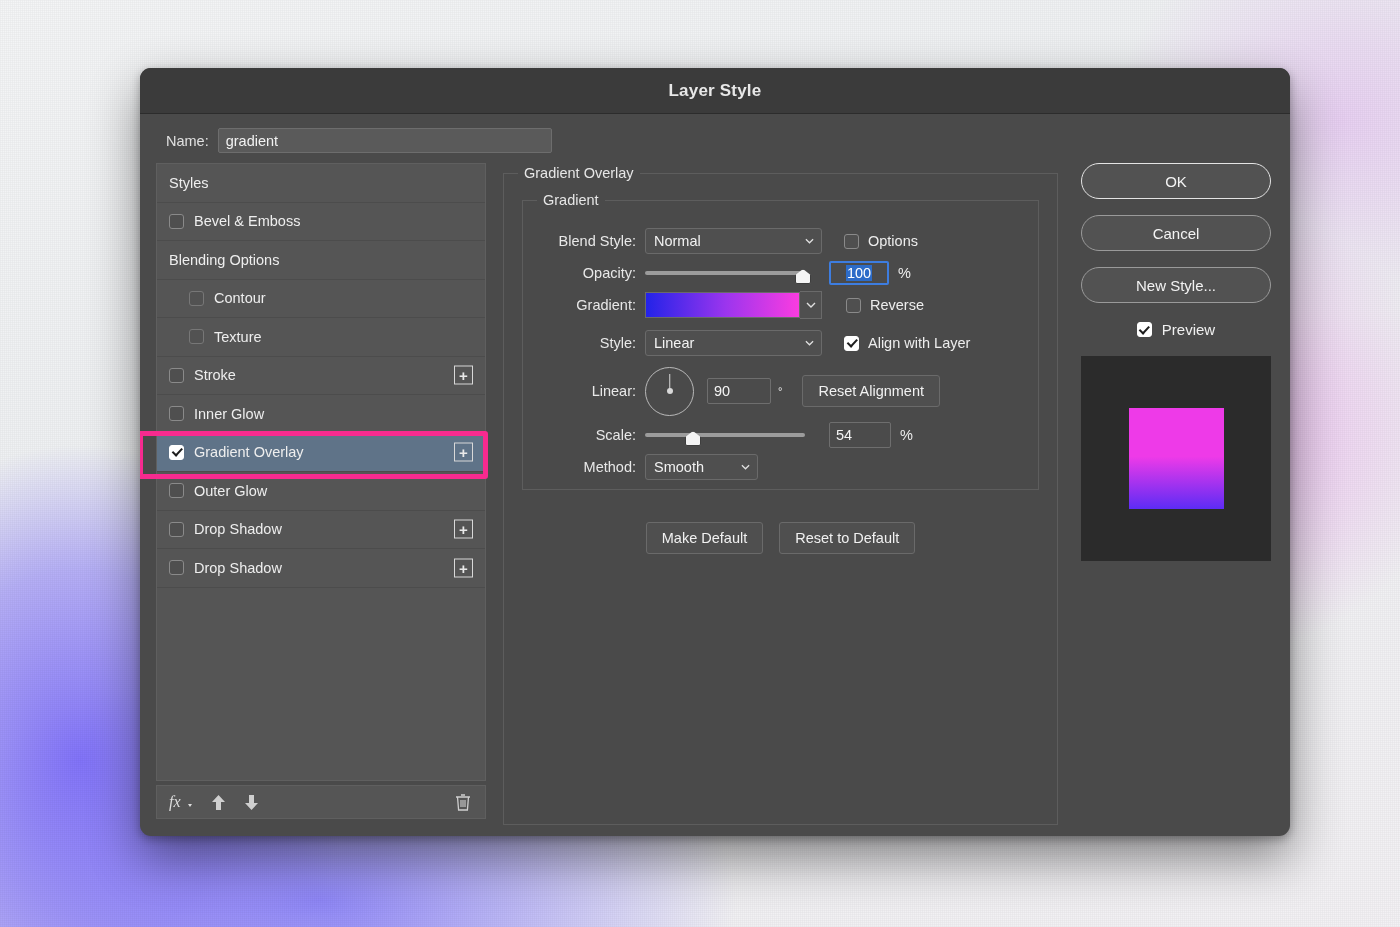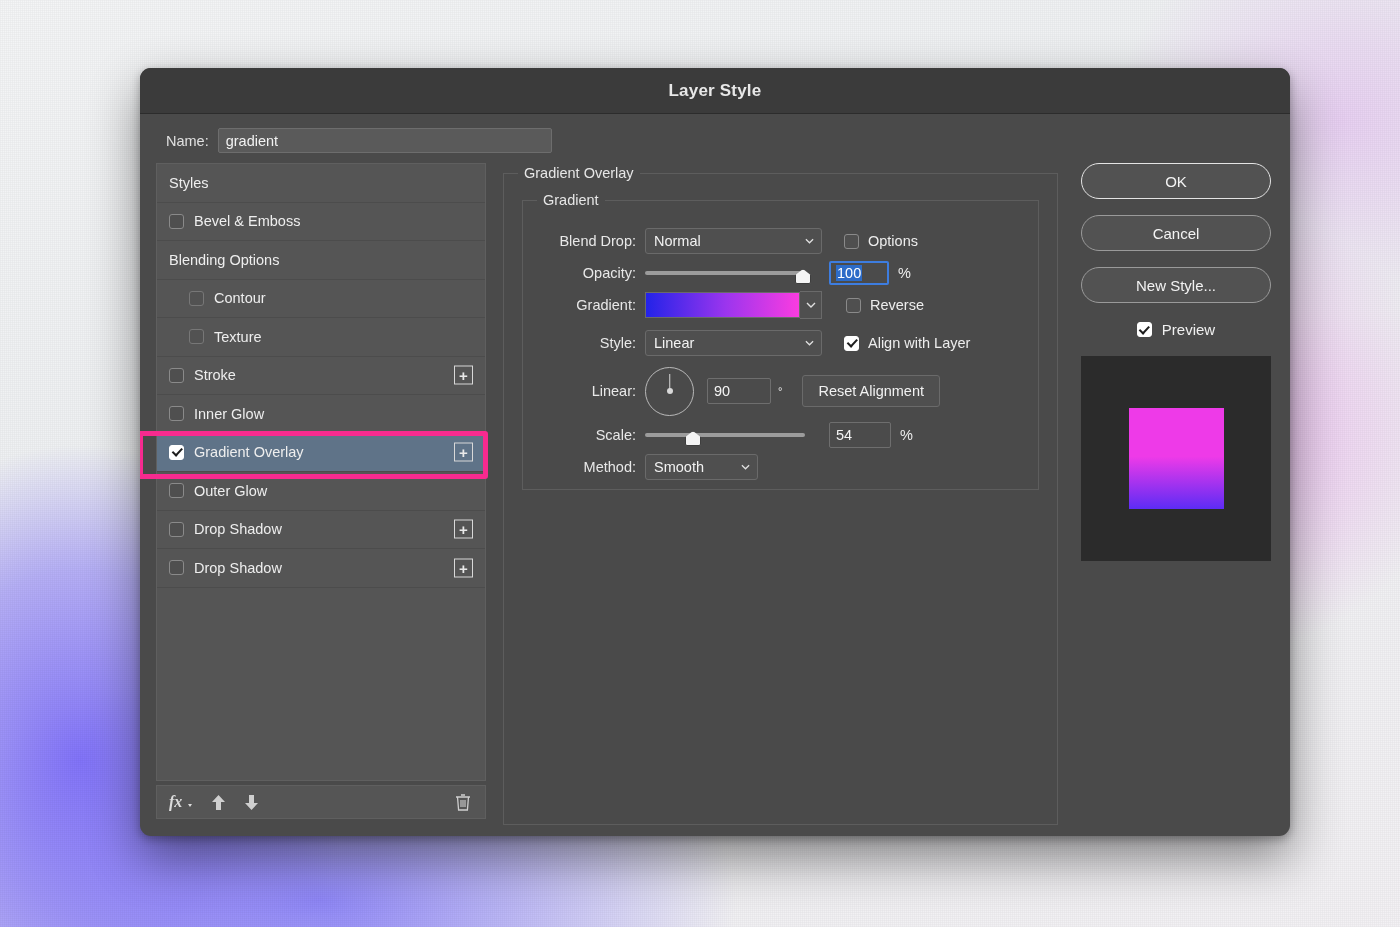--- a/index.html
+++ b/index.html
@@ -154,21 +154,21 @@
   #list-toolbar {
     margin-top: 4px;
     height: 34px;
     background: #555555;
     border: 1px solid #5f5f5f;
     display: flex; align-items: center;
     padding: 0 12px;
     gap: 18px;
     position: relative;
   }
-  #list-toolbar .ic { color: #fdba74; display: flex; align-items: center; font-weight: bold; }
+  #list-toolbar .ic { color: #fdba74; display: flex; align-items: center; }
   #list-toolbar .trash { position: absolute; right: 14px; }
 
   
   #annotation {
     position: absolute;
     left: -18px;
     top: 268px;
     width: 350px;
     height: 48px;
     border: 5px solid #f72a8f;
@@ -494,40 +494,40 @@
     </div>
 
     <div id="main-panel">
       <div class="fieldset" id="outer-fieldset">
         <span class="legend">Gradient Overlay</span>
 
         <div class="fieldset" id="inner-fieldset">
           <span class="legend">Gradient</span>
 
           <div class="ctl-row" style="margin-top:24px;">
-            <span class="ctl-label">Blend Drop:</span>
+            <span class="ctl-label">Blend Style:</span>
             <div class="select" id="blend-select">
               <span>Normal</span>
               <svg class="chev" viewBox="0 0 10 10">
                 <path d="M1 3 L5 7 L9 3" stroke="#e0e0e0" stroke-width="1.4" fill="none"></path>
               </svg>
             </div>
             <div class="side-check">
               <span class="cbox"></span>
               <span>Options</span>
             </div>
           </div>
 
           <div class="ctl-row">
             <span class="ctl-label">Opacity:</span>
             <div class="slider" style="width:160px;">
               <div class="track"></div>
               <div class="thumb" style="left:150px;"></div>
             </div>
-            <div class="numfield focused" style="width:60px; margin-left:24px;">
+            <div class="numfield focused" style="width:60px; margin-left:24px;justify-content:center;">
               <span class="sel">100</span>
             </div>
             <span class="pct">%</span>
           </div>
 
           <div class="ctl-row">
             <span class="ctl-label">Gradient:</span>
             <div id="gradient-swatch-wrap">
               <div id="gradient-swatch" style="background: linear-gradient(90deg, rgb(35, 35, 232) 0%, rgb(155, 53, 238) 52%, rgb(250, 60, 224) 100%);"></div>
               <div id="gradient-dropdown">
@@ -585,20 +585,24 @@
             <span class="ctl-label">Method:</span>
             <div class="select" id="method-select">
               <span>Smooth</span>
               <svg class="chev" viewBox="0 0 10 10">
                 <path d="M1 3 L5 7 L9 3" stroke="#e0e0e0" stroke-width="1.4" fill="none"></path>
               </svg>
             </div>
           </div>
         </div>
 
+        <div id="default-btns">
+          <button class="btn">Make Default</button>
+          <button class="btn">Reset to Default</button>
+        </div>
       </div>
     </div>
 
     <div id="right-panel">
       <button class="pill primary">OK</button>
       <button class="pill">Cancel</button>
       <button class="pill">New Style...</button>
 
       <div id="preview-row">
         <span class="cbox checked"></span>

